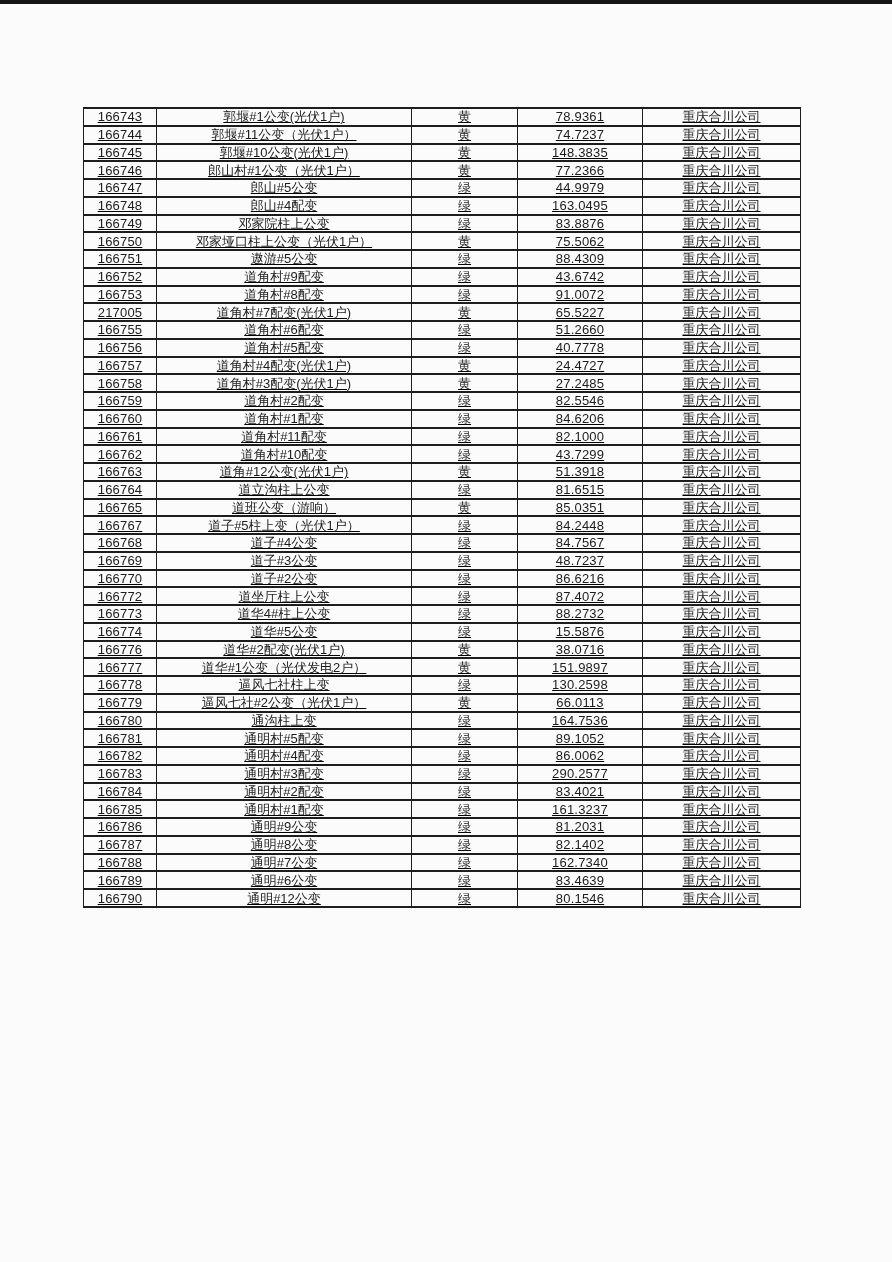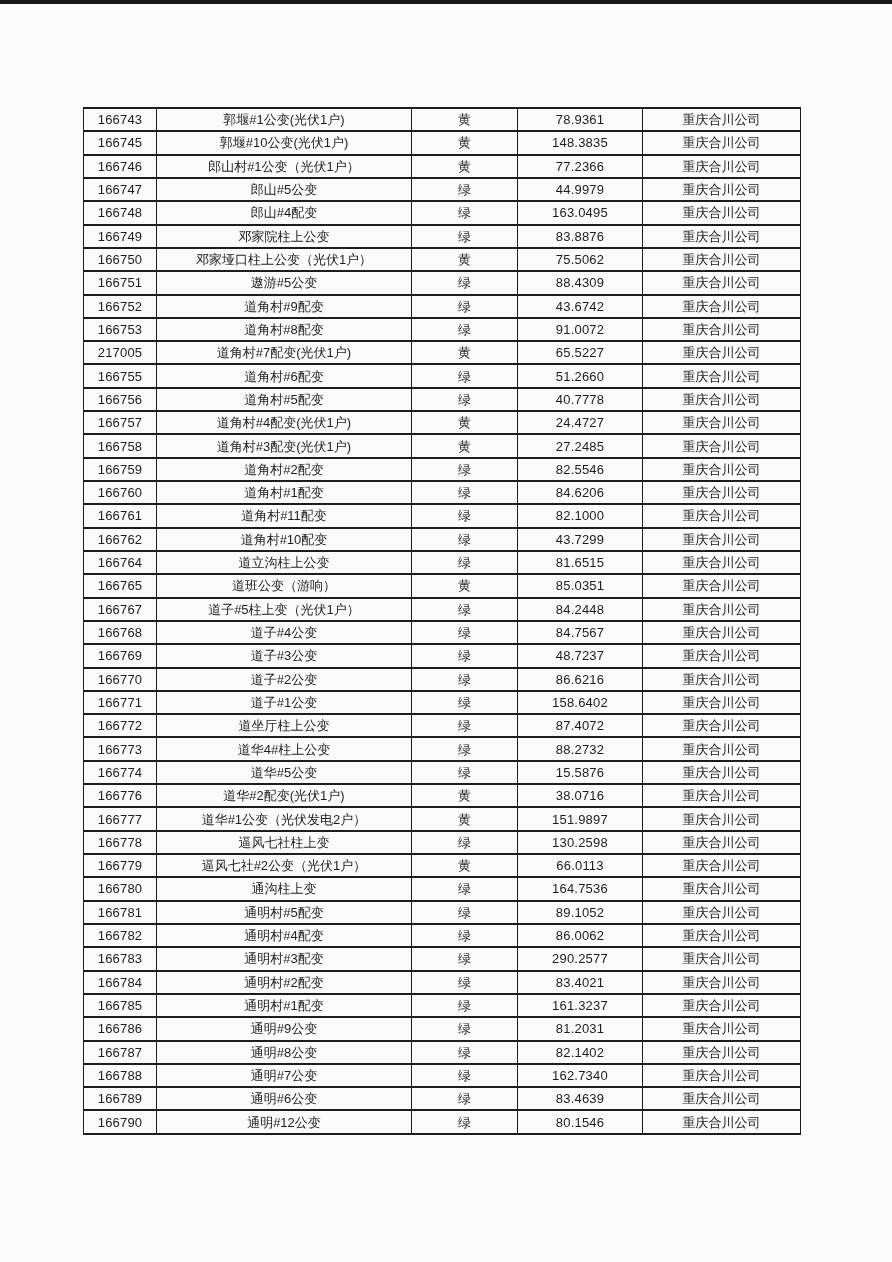--- a/index.html
+++ b/index.html
@@ -20,23 +20,24 @@
     left: 0;
     width: 892px;
     height: 4px;
     background: #161616;
   }
   table.sheet-table {
     position: absolute;
     left: 83px;
     top: 107px;
     width: 717px;
-    height: 1028px;
+    height: 801px;
     border-collapse: collapse;
     table-layout: fixed;
+    text-decoration: underline;
   }
   table.sheet-table td {
     border: 2px solid #1d1d1d;
     border-left-width: 1px;
     border-right-width: 1px;
     padding: 0 2px;
     margin: 0;
     text-align: center;
     vertical-align: middle;
     font-size: 13px;
@@ -67,20 +68,27 @@
     </colgroup>
     <tbody>
   <tr>
     <td class="cell-id">166743</td>
     <td class="cell-name">郭堰#1公变(光伏1户)</td>
     <td class="cell-status">黄</td>
     <td class="cell-value">78.9361</td>
     <td class="cell-company">重庆合川公司</td>
   </tr>
 
+  <tr>
+    <td class="cell-id">166744</td>
+    <td class="cell-name">郭堰#11公变（光伏1户）</td>
+    <td class="cell-status">黄</td>
+    <td class="cell-value">74.7237</td>
+    <td class="cell-company">重庆合川公司</td>
+  </tr>
 
   <tr>
     <td class="cell-id">166745</td>
     <td class="cell-name">郭堰#10公变(光伏1户)</td>
     <td class="cell-status">黄</td>
     <td class="cell-value">148.3835</td>
     <td class="cell-company">重庆合川公司</td>
   </tr>
 
   <tr>
@@ -212,20 +220,27 @@
   </tr>
 
   <tr>
     <td class="cell-id">166762</td>
     <td class="cell-name">道角村#10配变</td>
     <td class="cell-status">绿</td>
     <td class="cell-value">43.7299</td>
     <td class="cell-company">重庆合川公司</td>
   </tr>
 
+  <tr>
+    <td class="cell-id">166763</td>
+    <td class="cell-name">道角#12公变(光伏1户)</td>
+    <td class="cell-status">黄</td>
+    <td class="cell-value">51.3918</td>
+    <td class="cell-company">重庆合川公司</td>
+  </tr>
 
   <tr>
     <td class="cell-id">166764</td>
     <td class="cell-name">道立沟柱上公变</td>
     <td class="cell-status">绿</td>
     <td class="cell-value">81.6515</td>
     <td class="cell-company">重庆合川公司</td>
   </tr>
 
   <tr>
@@ -262,27 +277,20 @@
   </tr>
 
   <tr>
     <td class="cell-id">166770</td>
     <td class="cell-name">道子#2公变</td>
     <td class="cell-status">绿</td>
     <td class="cell-value">86.6216</td>
     <td class="cell-company">重庆合川公司</td>
   </tr>
 
-  <tr>
-    <td class="cell-id">166771</td>
-    <td class="cell-name">道子#1公变</td>
-    <td class="cell-status">绿</td>
-    <td class="cell-value">158.6402</td>
-    <td class="cell-company">重庆合川公司</td>
-  </tr>
 
   <tr>
     <td class="cell-id">166772</td>
     <td class="cell-name">道坐厅柱上公变</td>
     <td class="cell-status">绿</td>
     <td class="cell-value">87.4072</td>
     <td class="cell-company">重庆合川公司</td>
   </tr>
 
   <tr>

